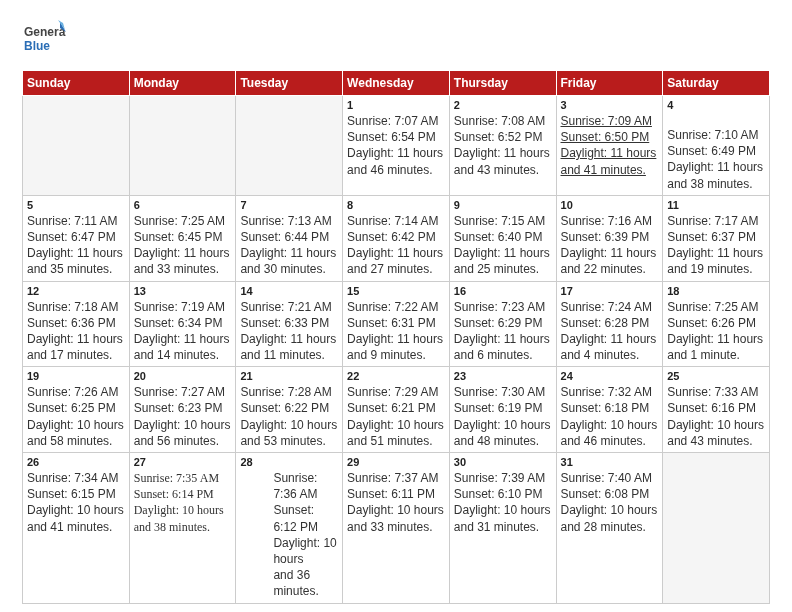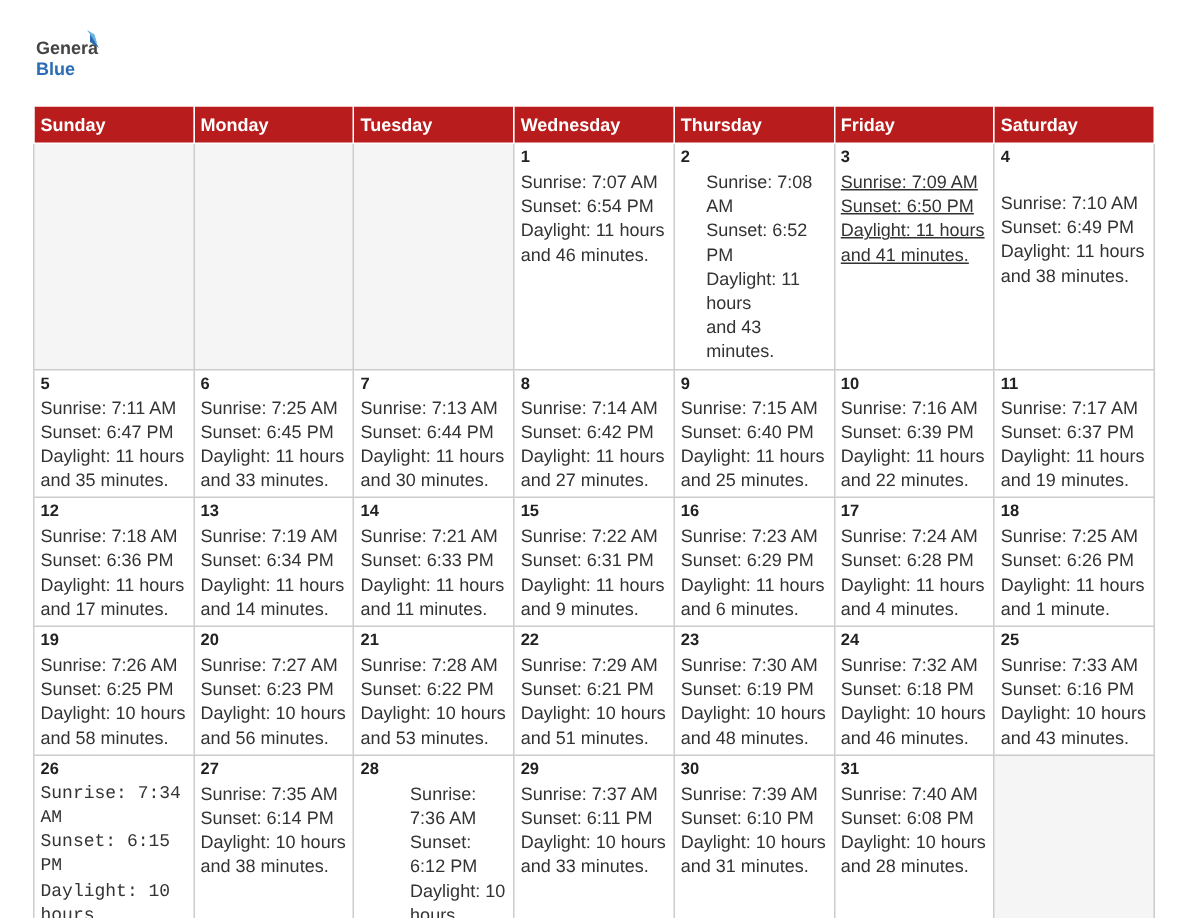--- a/index.html
+++ b/index.html
@@ -116,21 +116,21 @@
           <td class="empty"></td>
           <td>
             <div class="day-num">1</div>
             <div class="day-info" style="white-space: pre-line;">Sunrise: 7:07 AM
 Sunset: 6:54 PM
 Daylight: 11 hours
 and 46 minutes.</div>
           </td>
           <td>
             <div class="day-num">2</div>
-            <div class="day-info" style="white-space: pre-line; margin-left: 17px;">Sunrise: 7:08 AM
+            <div class="day-info" style="white-space: pre-line;">Sunrise: 7:08 AM
 Sunset: 6:52 PM
 Daylight: 11 hours
 and 43 minutes.</div>
           </td>
           <td>
             <div class="day-num">3</div>
             <div class="day-info" style="white-space: pre-line; text-decoration: underline;">Sunrise: 7:09 AM
 Sunset: 6:50 PM
 Daylight: 11 hours
 and 41 minutes.</div>
@@ -292,28 +292,28 @@
             <div class="day-num">25</div>
             <div class="day-info" style="white-space: pre-line;">Sunrise: 7:33 AM
 Sunset: 6:16 PM
 Daylight: 10 hours
 and 43 minutes.</div>
           </td>
         </tr>
         <tr>
           <td>
             <div class="day-num">26</div>
-            <div class="day-info" style="white-space: pre-line; font-family: Liberation Mono, monospace;">Sunrise: 7:34 AM
+            <div class="day-info" style="white-space: pre-line;">Sunrise: 7:34 AM
 Sunset: 6:15 PM
 Daylight: 10 hours
 and 41 minutes.</div>
           </td>
           <td>
             <div class="day-num">27</div>
-            <div class="day-info" style="white-space: pre-line;">Sunrise: 7:35 AM
+            <div class="day-info" style="white-space: pre-line; font-family: Liberation Serif, serif;">Sunrise: 7:35 AM
 Sunset: 6:14 PM
 Daylight: 10 hours
 and 38 minutes.</div>
           </td>
           <td>
             <div class="day-num">28</div>
             <div class="day-info" style="white-space: pre-line; margin-left: 33px;">Sunrise: 7:36 AM
 Sunset: 6:12 PM
 Daylight: 10 hours
 and 36 minutes.</div>

